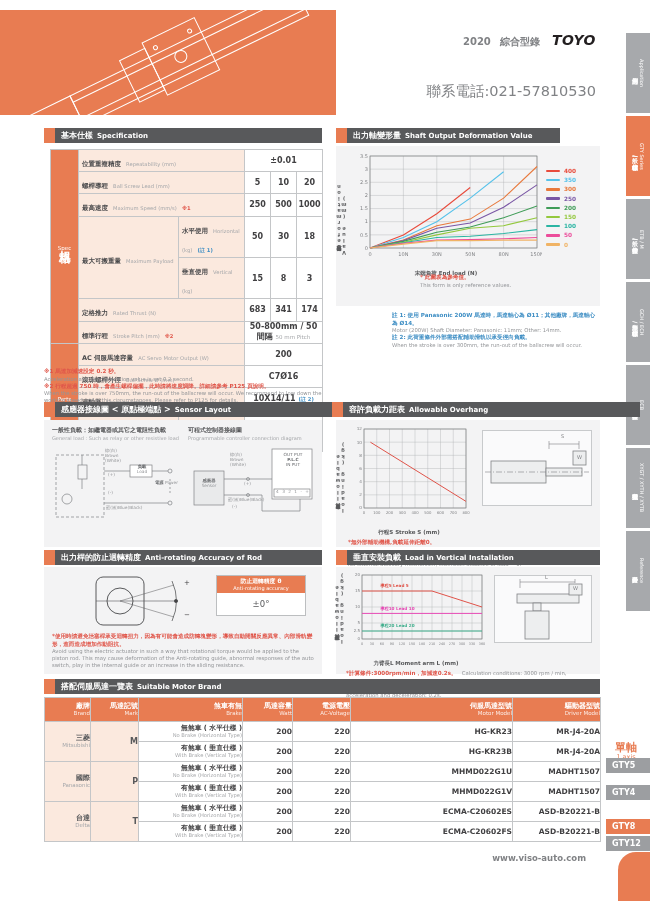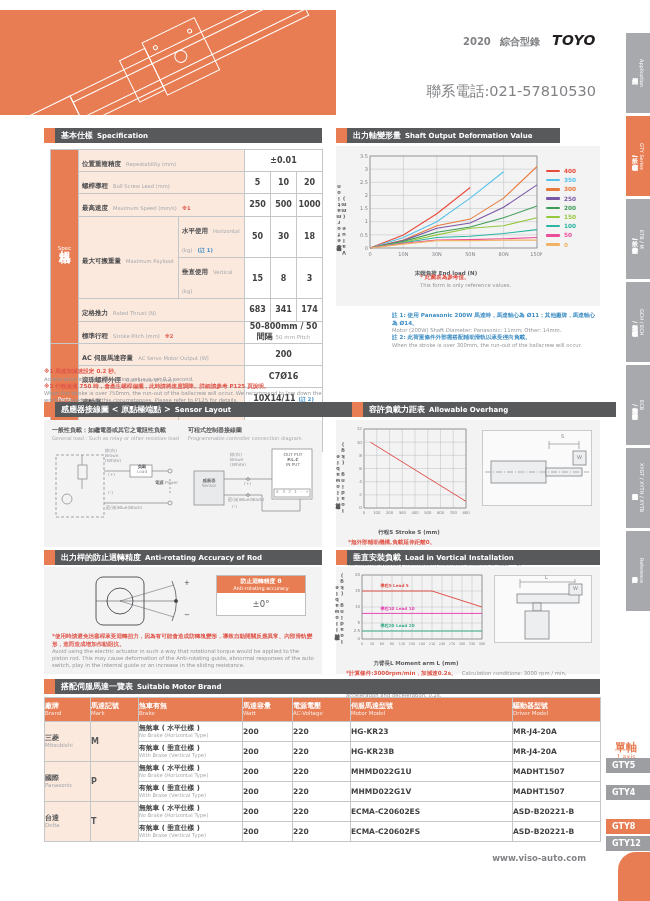--- a/index.html
+++ b/index.html
@@ -75,21 +75,21 @@
   .rot-badge{position:absolute;width:88px;border:0.5px solid #BCBEC0;background:#fff;text-align:center;}
   .rot-badge .hd{background:#E87C52;color:#fff;padding:2px 0;line-height:1.2;}
   .rot-badge .hd .zh{font-size:5.8px;font-weight:bold;display:block;}
   .rot-badge .hd .en{font-size:5px;display:block;}
   .rot-badge .val{font-size:8.5px;color:#58595B;padding:6px 0;}
   .circ-lbl{position:absolute;font-size:4.3px;color:#939598;line-height:1.15;}
   .circ-lbl b{color:#6B6D70;}
   
   .motor-table{position:absolute;left:44px;top:697px;width:556px;border-collapse:collapse;table-layout:fixed;
                border:1.5px solid #58595B;}
-  .motor-table td,.motor-table th{border:0.5px solid #C4C6C8;padding:0;vertical-align:middle;text-align:left;}
+  .motor-table td,.motor-table th{border:0.5px solid #C4C6C8;padding:0;vertical-align:middle;text-align:right;}
   .motor-table tr{height:20px;}
   .motor-table tr.hd{height:24px;}
   .mt-h{background:#E87C52;color:#fff;line-height:1.25;}
   .mt-h .zh{font-size:7px;font-weight:bold;display:block;}
   .mt-h .en{font-size:5.5px;color:rgba(255,255,255,.85);display:block;font-weight:normal;}
   .mt-brand{background:#FBE9DE;line-height:1.25;}
   .mt-brand .zh{font-size:7px;font-weight:bold;color:#58595B;display:block;}
   .mt-brand .en{font-size:5.5px;color:#A5A7AA;display:block;}
   .mt-mark{background:#FBE9DE;font-size:8px;font-weight:bold;color:#58595B;}
   .mt-brake{line-height:1.25;}
@@ -446,21 +446,21 @@
           <span>OUT PUT</span><br>
           <b>P.L.C</b><br>
           <span>IN PUT</span></span>
         <span class="circ-lbl" style="left:88px;top:49px;width:34px;text-align:center;letter-spacing:1px">4 3 2 1 - +</span>
         <span class="circ-lbl" style="left:40px;top:57px;width:70px">藍(黑)Blue(Black)</span>
         <span class="circ-lbl" style="left:44px;top:64px">(-)</span>
       </div>
     </div>
   </div>
 
-  <div class="sec-h" style="left:352px;top:402px;width:264px">
+  <div class="sec-h" style="left:332px;top:402px;width:308px">
     <span class="sq"></span>
     <div class="bar">
       <span class="zh">容許負載力距表</span>
       <span class="en">Allowable Overhang</span>
     </div>
   </div>
   <div class="panel" style="left:336px;top:420px;width:264px;height:127px">
     <div class="vylab" style="left:0px;top:10px;height:84px">
       <span class="zh">負荷容量 Allowable loading (kg)</span>
     </div>

